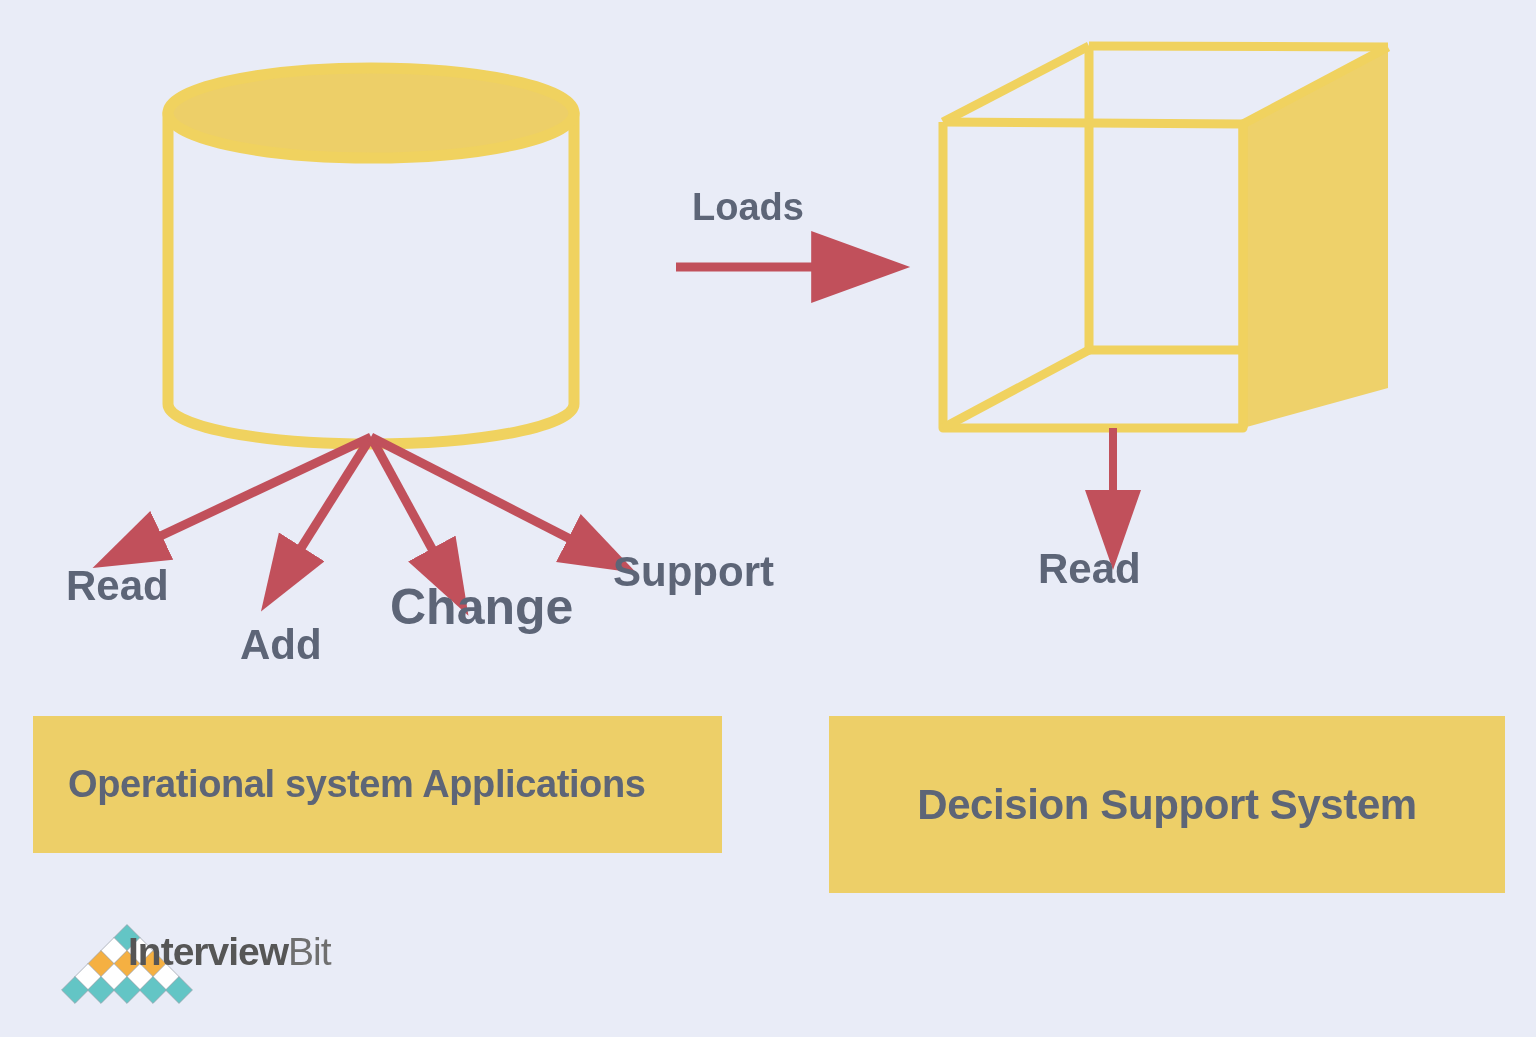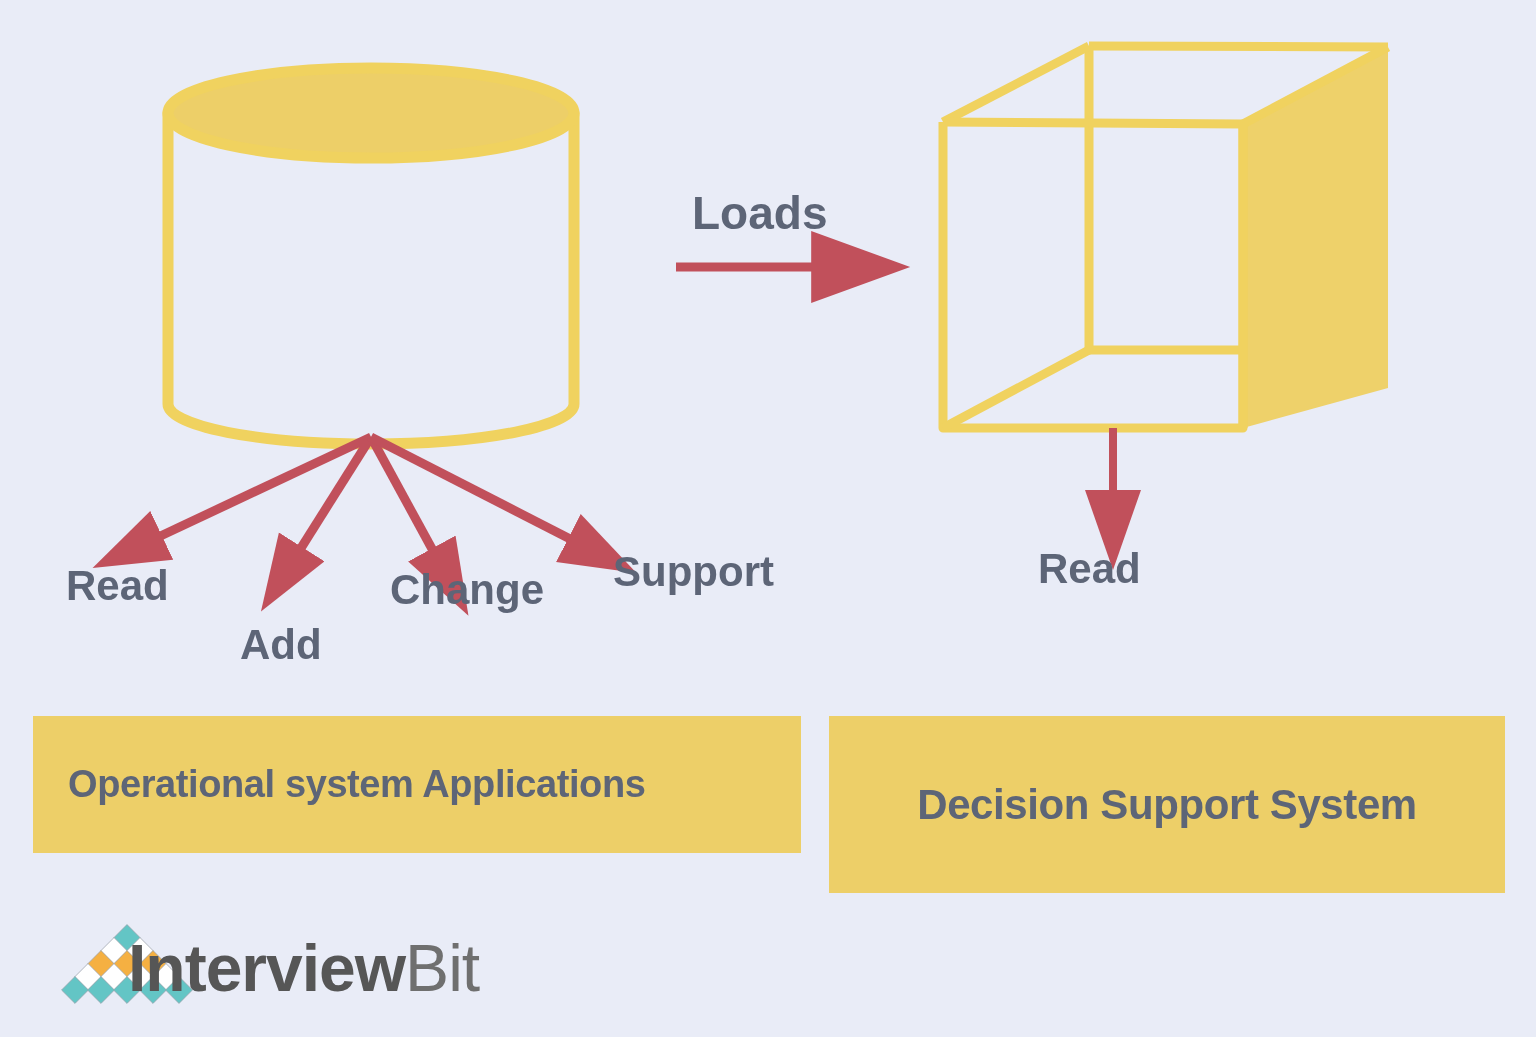--- a/index.html
+++ b/index.html
@@ -47,41 +47,41 @@
     font-size: 41px;
   }
 
   
   .edge-label {
     position: absolute;
     color: #5d6577;
     font-weight: 700;
     white-space: nowrap;
   }
-  #label-loads   { left: 692px;  top: 186px; font-size: 46px; }
+  #label-loads   { left: 692px;  top: 186px; font-size: 38px; }
   #label-read-l  { left: 66px;   top: 562px; font-size: 42px; }
   #label-add     { left: 240px;  top: 580px; font-size: 42px; margin-top: 41px; }
-  #label-change  { left: 390px;  top: 566px; font-size: 42px; }
+  #label-change  { left: 390px;  top: 578px; font-size: 50px; }
   #label-delete  { left: 613px;  top: 548px; font-size: 42px; }
   #label-read-r  { left: 1038px; top: 545px; font-size: 42px; }
 
   
   .banner {
     position: absolute;
     background: #edcf68;
     display: flex;
     align-items: center;
     color: #5d6577;
     font-weight: 700;
     font-size: 38px;
     letter-spacing: -0.4px;
   }
   #banner-left {
     left: 33px;  top: 716px;
-    width: 768px; height: 137px;
+    width: 689px; height: 137px;
     justify-content: flex-start;
     padding-left: 35px;
     box-sizing: border-box;
   }
   #banner-right {
     left: 829px; top: 716px;
     width: 676px; height: 177px;
     justify-content: center;
     font-size: 42px;
   }
@@ -91,21 +91,21 @@
     position: absolute;
     left: 44px;
     top: 922px;
     width: 400px;
     height: 92px;
   }
   #logo-wordmark {
     position: absolute;
     left: 128px;
     top: 930px;
-    font-size: 66px;
+    font-size: 39px;
     letter-spacing: -1px;
     white-space: nowrap;
   }
   #logo-wordmark .w1 { color: #565656; font-weight: 700; }
   #logo-wordmark .w2 { color: #6f6f6f; font-weight: 400; }
 </style>
 </head>
 <body>
 
 <div id="stage">

